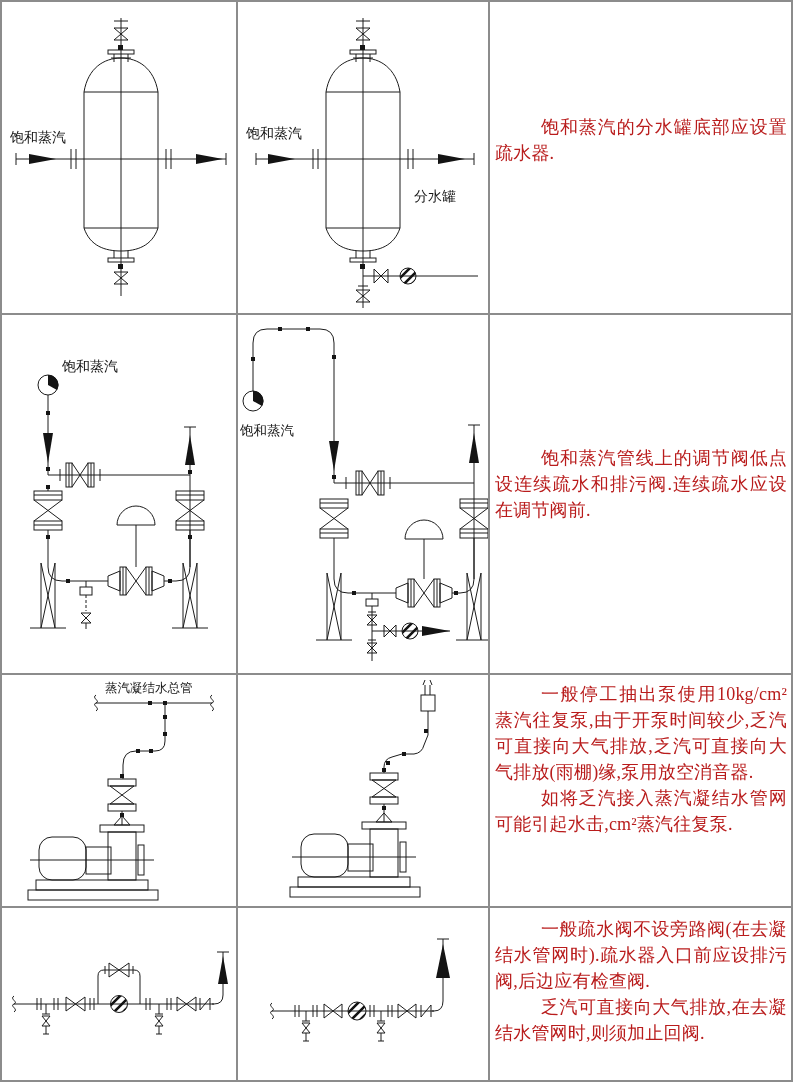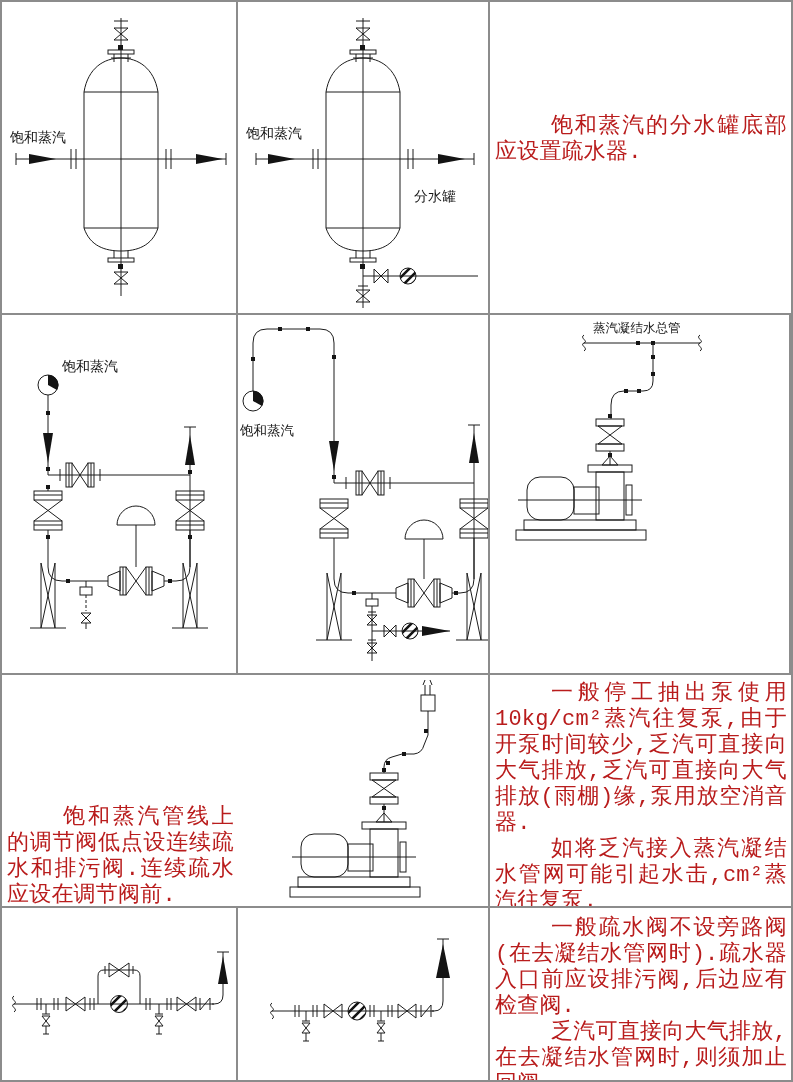--- a/index.html
+++ b/index.html
@@ -10,21 +10,21 @@
   }
   .grid{
     display:grid;width:100%;height:100%;
     grid-template-columns:236px 252px 301px;
     grid-template-rows:313px 360px 233px 172px;
   }
   .cell{box-sizing:border-box;border-right:2px solid #8c8c8c;border-bottom:2px solid #8c8c8c;overflow:hidden;background:#fff;}
   .cell.last-col{border-right:none;}
   .cell.last-row{border-bottom:none;}
   .diagram-cell svg{display:block;}
-  .text-cell{padding:4px 4px 4px 5px;font-size:22px;line-height:26px;letter-spacing:0.2px;font-family:Liberation Mono, monospace;}
+  .text-cell{padding:4px 4px 4px 5px;font-size:18px;line-height:26px;letter-spacing:0.2px;}
   .text-cell p{margin:0;text-indent:2.55em;text-align:justify;}
   .pad-r1{padding-top:112px;}
   .pad-r2{padding-top:130px;}
   .pad-r3{padding-top:6px;}
   .pad-r4{padding-top:8px;}
   
   .ln{stroke:#1c1c1c;stroke-width:1;fill:none;}
   .dash{stroke:#1c1c1c;stroke-width:1;fill:none;stroke-dasharray:3 2;}
   .fillb{fill:#141414;stroke:none;}
   .hatch{stroke:#141414;stroke-width:2.6;fill:none;}
@@ -211,20 +211,24 @@
         <polygon class="fillb" points="184,311 212,316 184,321"></polygon>
         <path class="ln" d="M130,325 H138"></path>
         <path class="ln" d="M129,328 H139 L129,338 H139 Z"></path>
 
         <path class="ln" d="M89,258 V325 M103,258 V325 M89,258 L103,325 M103,258 L89,325 M78,325 H114"></path>
         <path class="ln" d="M229,258 V325 M243,258 V325 M229,258 L243,325 M243,258 L229,325 M218,325 H250"></path>
         <text x="2" y="120" font-size="13.5">饱和蒸汽</text>
       </svg>
     </div>
 
+    <div class="cell text-cell pad-r2 last-col">
+      <p>饱和蒸汽管线上的调节阀低点设连续疏水和排污阀.连续疏水应设在调节阀前.</p>
+    </div>
+
     <div class="cell diagram-cell">
       <svg width="234" height="231" viewBox="0 0 234 231">
         <text x="103" y="17" font-size="12.5">蒸汽凝结水总管</text>
         <path class="ln" d="M94,28 H210"></path>
         <path class="ln" d="M94,20 C89,23 99,26 94,28 C89,30 99,33 94,36"></path>
         <path class="ln" d="M210,20 C205,23 215,26 210,28 C205,30 215,33 210,36"></path>
         <rect class="dot" x="146" y="26" width="4" height="4"></rect>
         <rect class="dot" x="161" y="26" width="4" height="4"></rect>
         <path class="ln" d="M163,28 V60"></path>
         <rect class="dot" x="161" y="40" width="4" height="4"></rect>
@@ -241,24 +245,20 @@
         <polygon class="ln" points="112,150 128,150 120,141"></polygon>
         <rect class="ln" x="98" y="150" width="44" height="7"></rect>
         <rect class="ln" x="106" y="157" width="28" height="48"></rect>
         <rect class="ln" x="37" y="162" width="47" height="43" rx="13"></rect>
         <rect class="ln" x="84" y="172" width="25" height="27"></rect>
         <rect class="ln" x="136" y="170" width="6" height="30"></rect>
         <path class="ln" d="M28,185 H152"></path>
         <rect class="ln" x="34" y="205" width="112" height="10"></rect>
         <rect class="ln" x="26" y="215" width="130" height="10"></rect>
       </svg>
-    </div>
-
-    <div class="cell text-cell pad-r2 last-col">
-      <p>饱和蒸汽管线上的调节阀低点设连续疏水和排污阀.连续疏水应设在调节阀前.</p>
     </div>
 
     <div class="cell diagram-cell">
       <svg width="250" height="231" viewBox="0 0 250 231">
         <rect class="ln" x="183" y="20" width="14" height="16"></rect>
         <path class="ln" d="M187,20 V10 M192,20 V10 M185,10 L187,5 M194,10 L192,5"></path>
         <path class="ln" d="M146,98 V92 Q146,84 154,82 L164,79 H176 Q184,78 186,70 L190,60 V36"></path>
         <rect class="dot" x="148" y="86" width="4" height="4"></rect>
         <rect class="dot" x="164" y="77" width="4" height="4"></rect>
         <rect class="dot" x="186" y="54" width="4" height="4"></rect>

